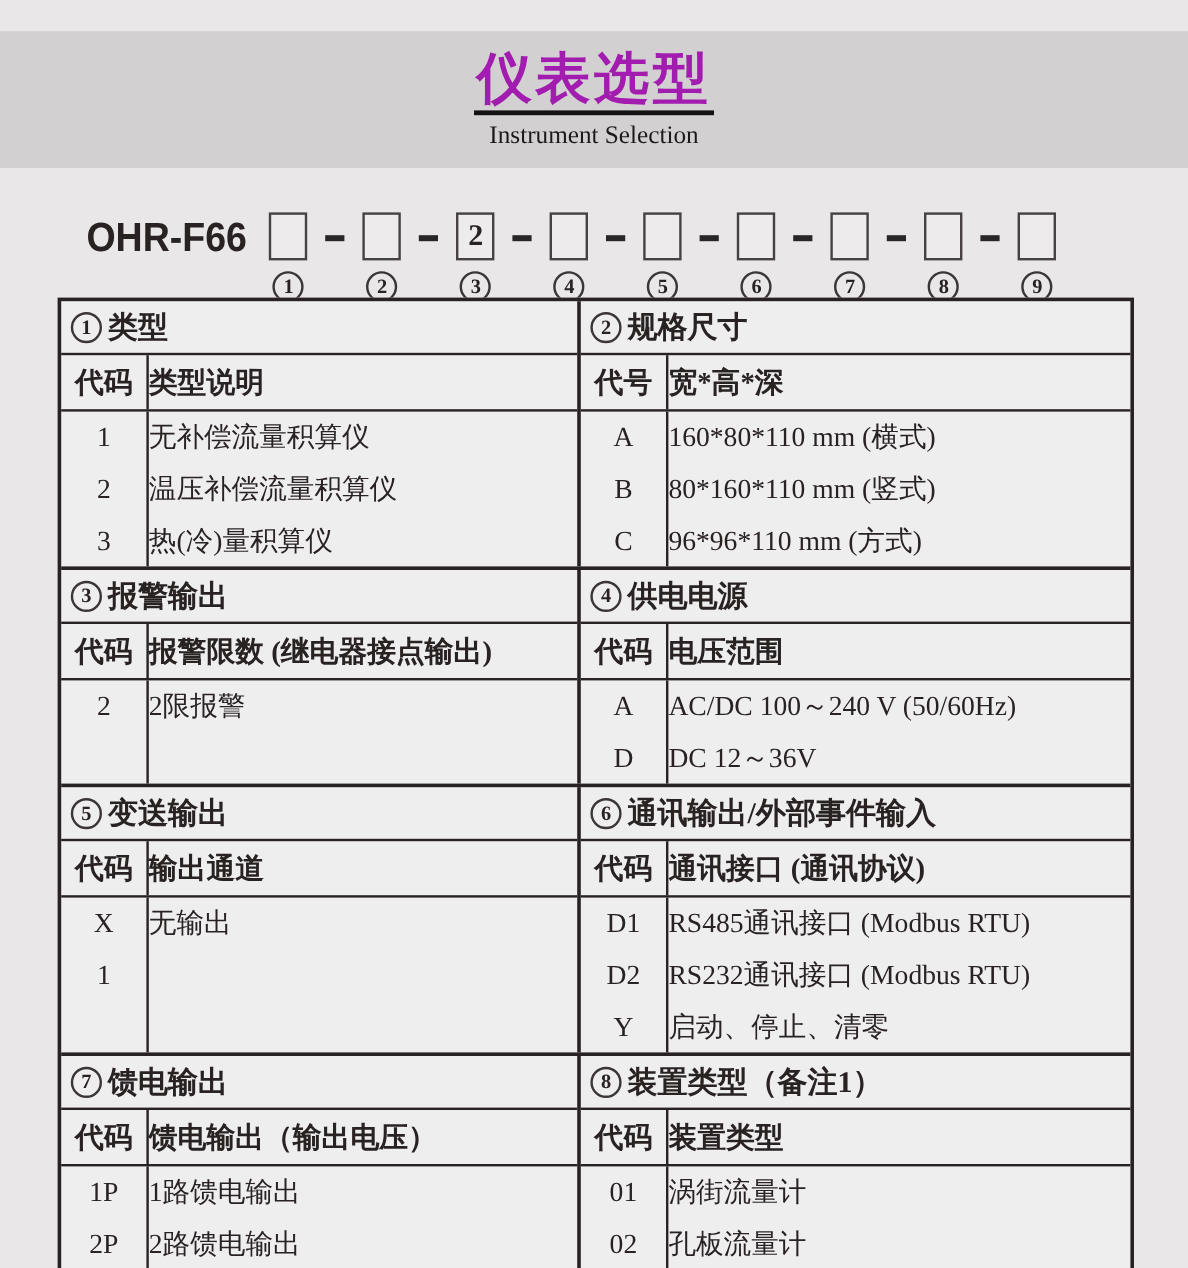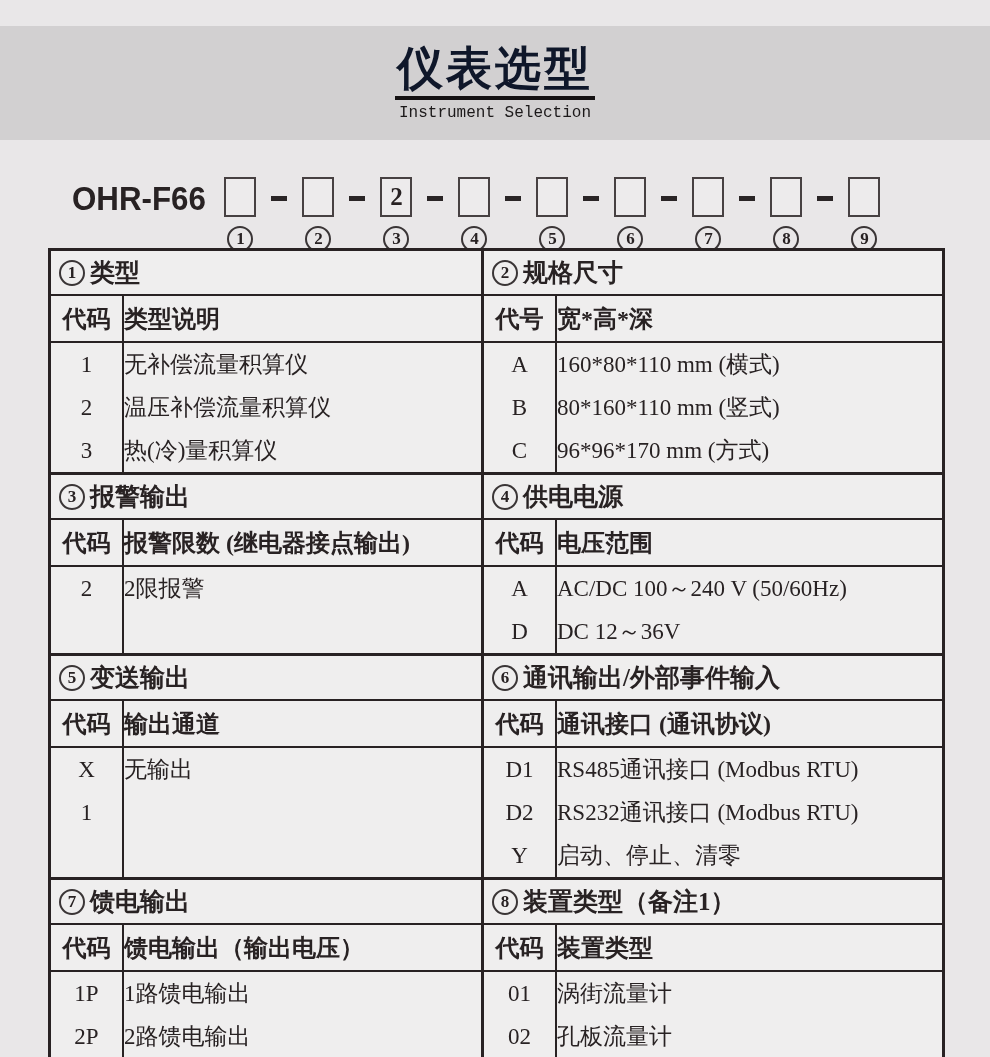--- a/index.html
+++ b/index.html
@@ -3,23 +3,23 @@
 <meta charset="utf-8">
 <style>
   * { margin:0; padding:0; box-sizing:border-box; }
   html,body { width:990px; height:1057px; overflow:hidden; }
   body { background:#e9e7e8; color:#282223; font-family:"Liberation Serif","DejaVu Serif",serif; position:relative; }
 
   
   .banner { position:absolute; top:26px; left:0; width:990px; height:114px; background:#d2d0d1;
             display:flex; flex-direction:column; align-items:center; justify-content:center; }
   .banner-title { font-family:"Liberation Sans","DejaVu Sans",sans-serif; font-weight:bold;
-                  font-size:46px; color:#0f172a; letter-spacing:3px; line-height:1.05;
+                  font-size:46px; color:#a21caf; letter-spacing:3px; line-height:1.05;
                   border-bottom:4px solid #141112; padding:0 2px 3px 2px; }
-  .banner-sub { font-family:Liberation Mono, monospace; font-size:16px;
+  .banner-sub { font-family:Liberation Serif, serif; font-size:21px;
                 color:#1c191a; margin-top:4px; }
 
   
   .model-row { position:absolute; top:164px; left:72px; display:flex; align-items:flex-start;margin-top:13px; }
   .model-prefix { font-family:"Liberation Sans","DejaVu Sans",sans-serif; font-weight:bold;
                   font-size:34px; line-height:42px; letter-spacing:0px; margin-right:6px;
                   transform:scaleX(.92); transform-origin:left center; }
   .pos { display:flex; flex-direction:column; align-items:center; width:34px; flex-shrink:0; }
   .pos-box { width:32px; height:40px; border:2px solid #474142; background:#edebec;
              display:flex; align-items:center; justify-content:center;
@@ -147,21 +147,21 @@
       </div>
       <div class="data-row">
         <div class="cell-code">
           <div class="line">A</div>
           <div class="line">B</div>
           <div class="line">C</div>
         </div>
         <div class="cell-desc">
           <div class="line">160*80*110 mm (横式)</div>
           <div class="line">80*160*110 mm (竖式)</div>
-          <div class="line">96*96*170 mm (方式)</div>
+          <div class="line">96*96*110 mm (方式)</div>
         </div>
       </div>
     </div>
   </div>
 
   <div class="band band-2">
     <div class="half left">
       <div class="sec-title">
         <span class="circ">3</span>
         <span>报警输出</span>

